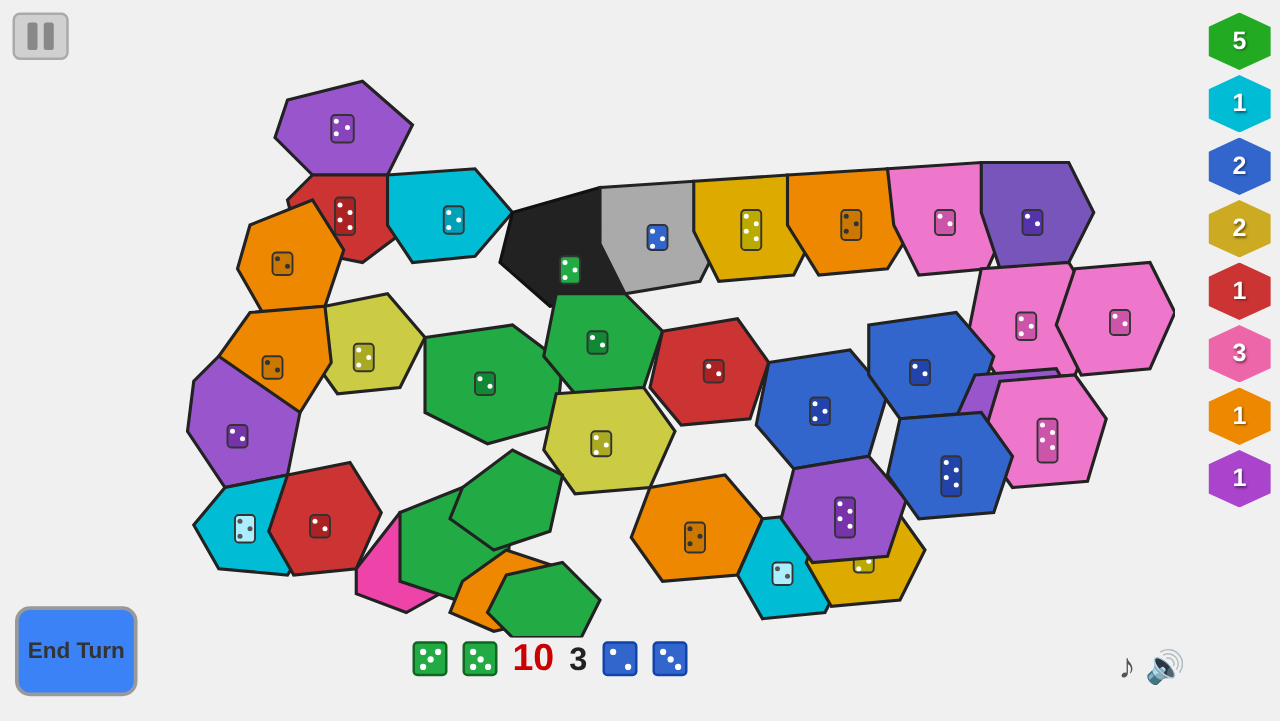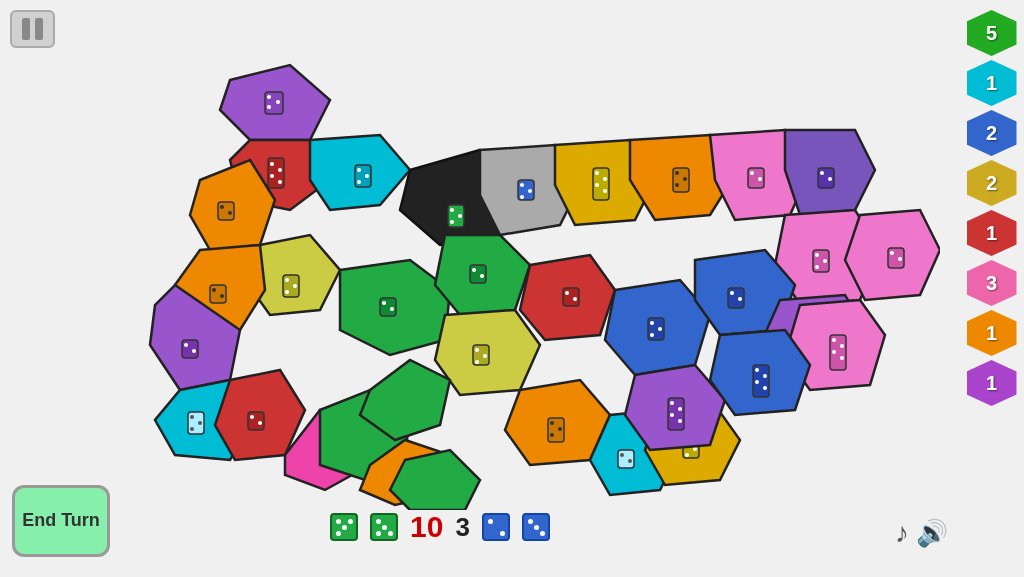--- a/index.html
+++ b/index.html
@@ -35,21 +35,21 @@
       border-radius: 2px;
     }
 
     
     #end-turn-btn {
       position: absolute;
       bottom: 20px;
       left: 12px;
       width: 98px;
       height: 72px;
-      background: #86efac;
+      background: #3b82f6;
       border: 3px solid #999;
       border-radius: 12px;
       display: flex;
       align-items: center;
       justify-content: center;
       font-size: 18px;
       font-weight: bold;
       color: #333;
       cursor: pointer;
       text-align: center;

